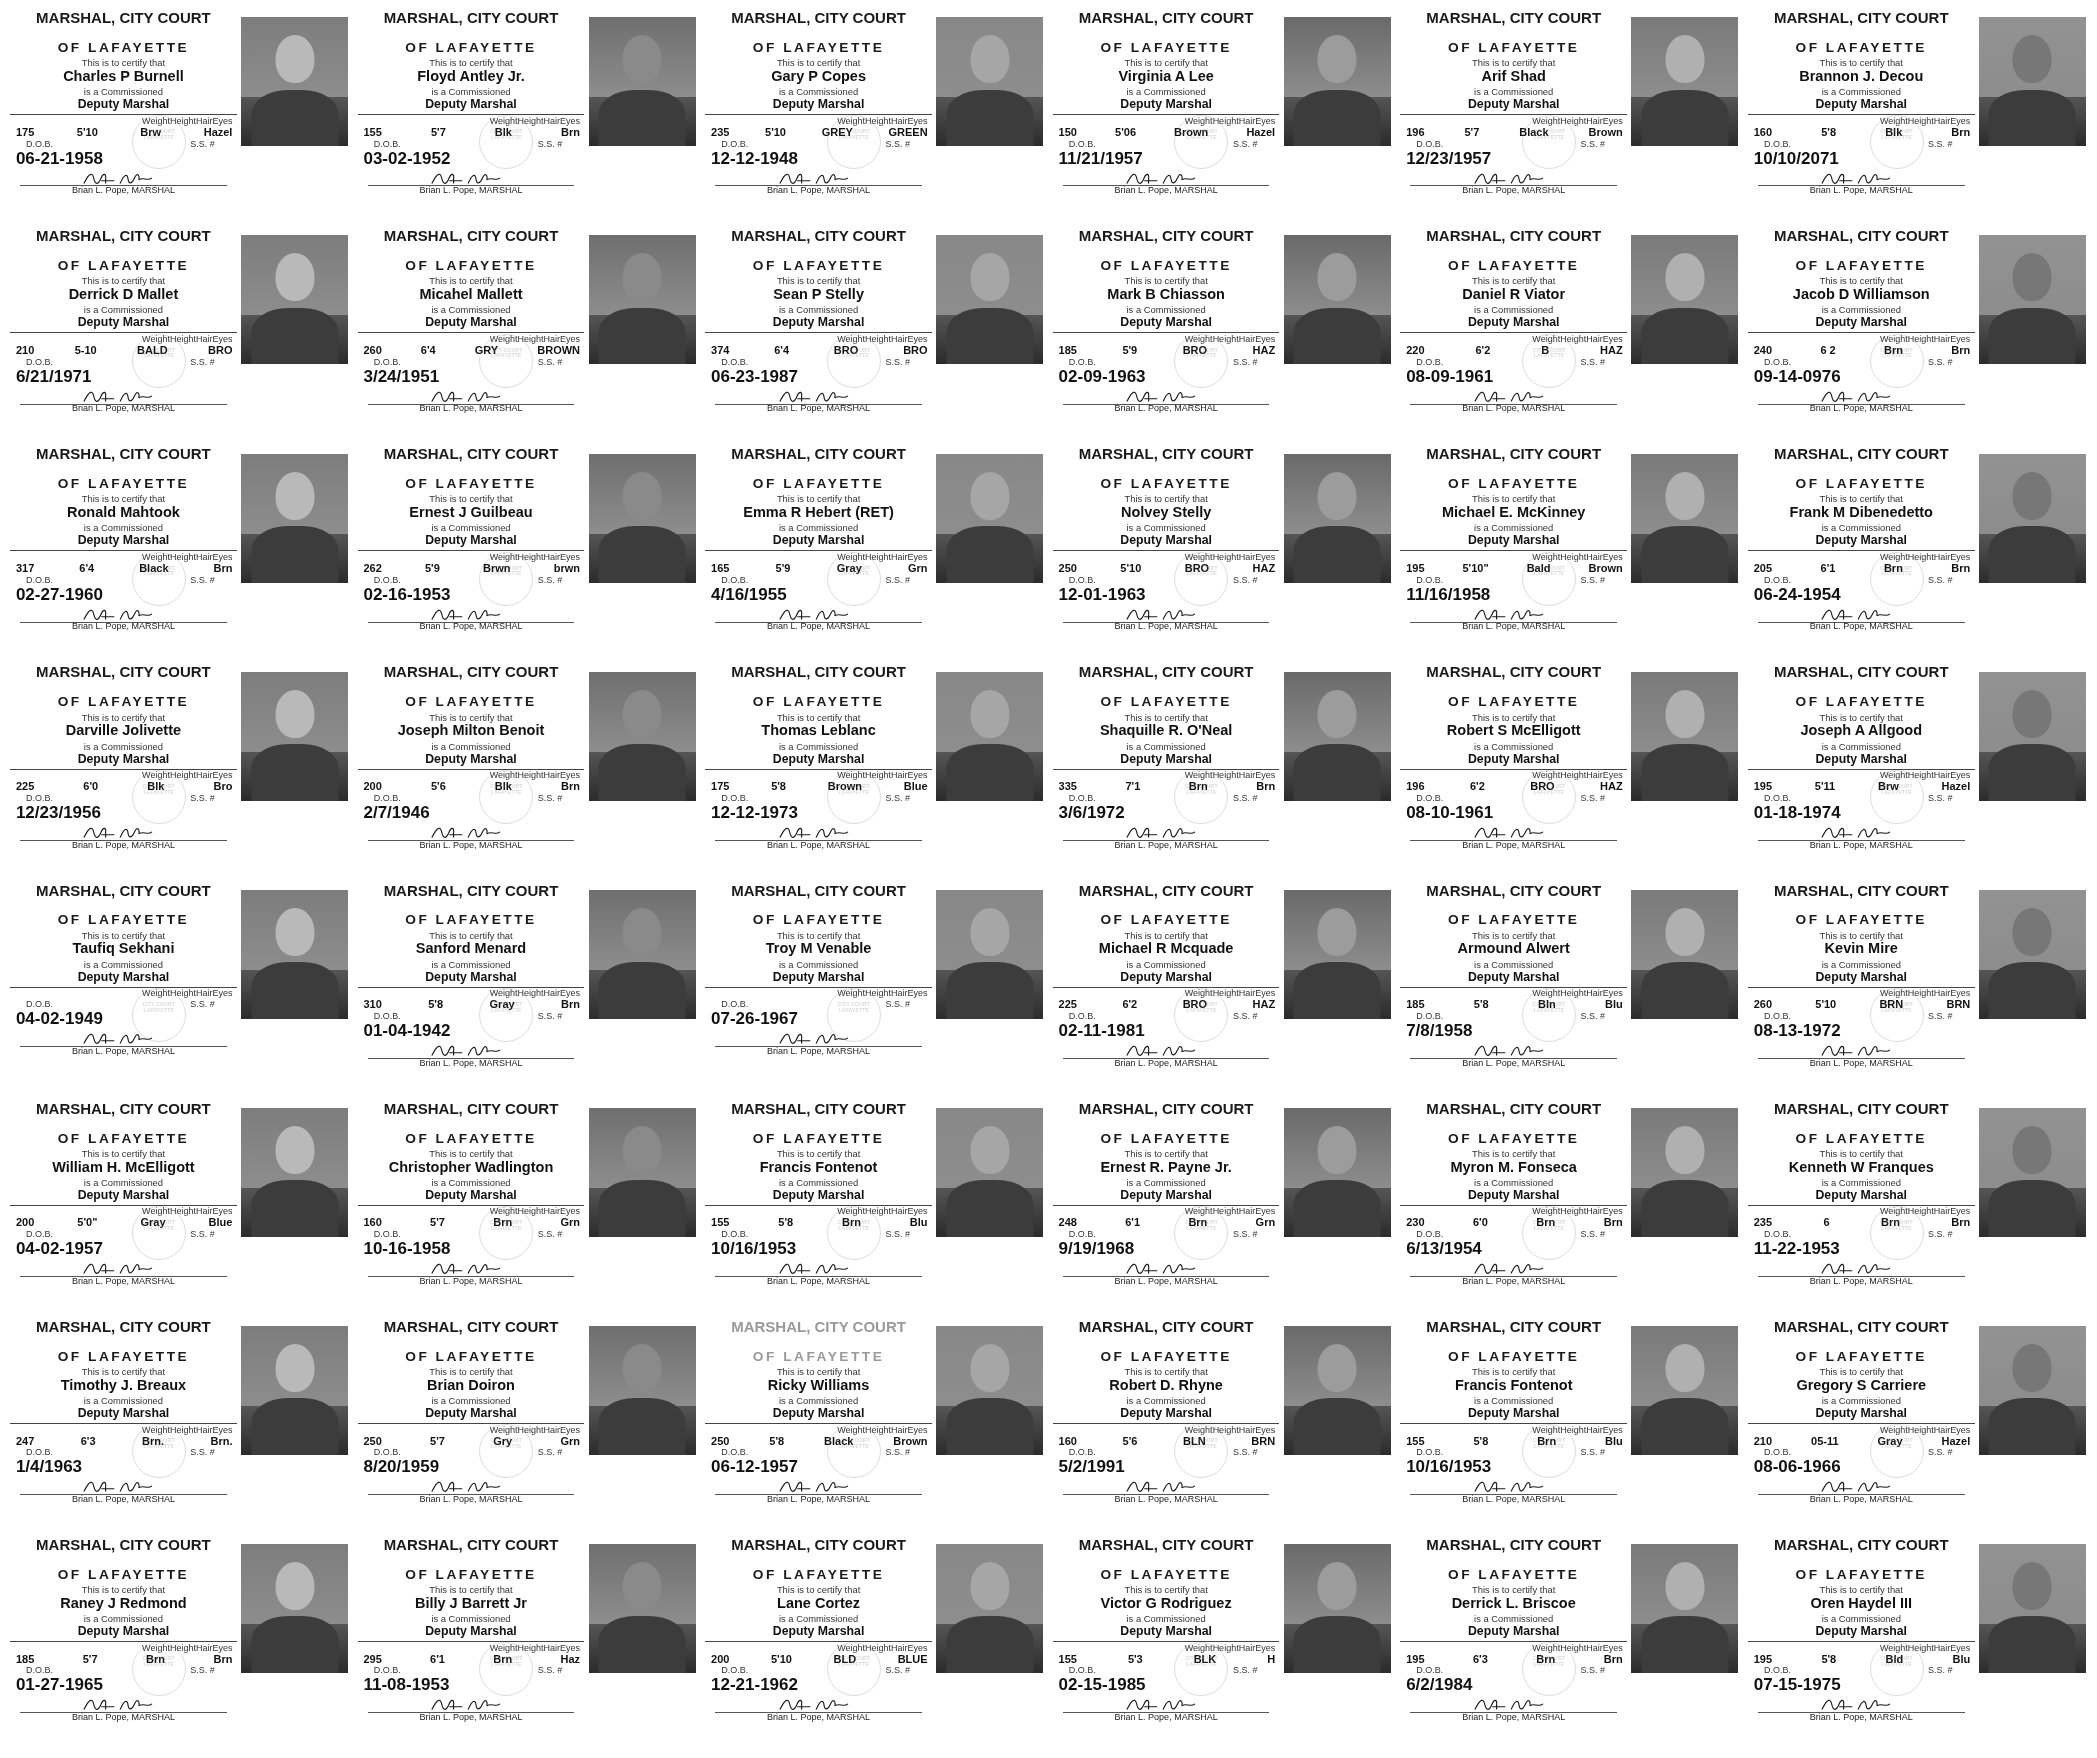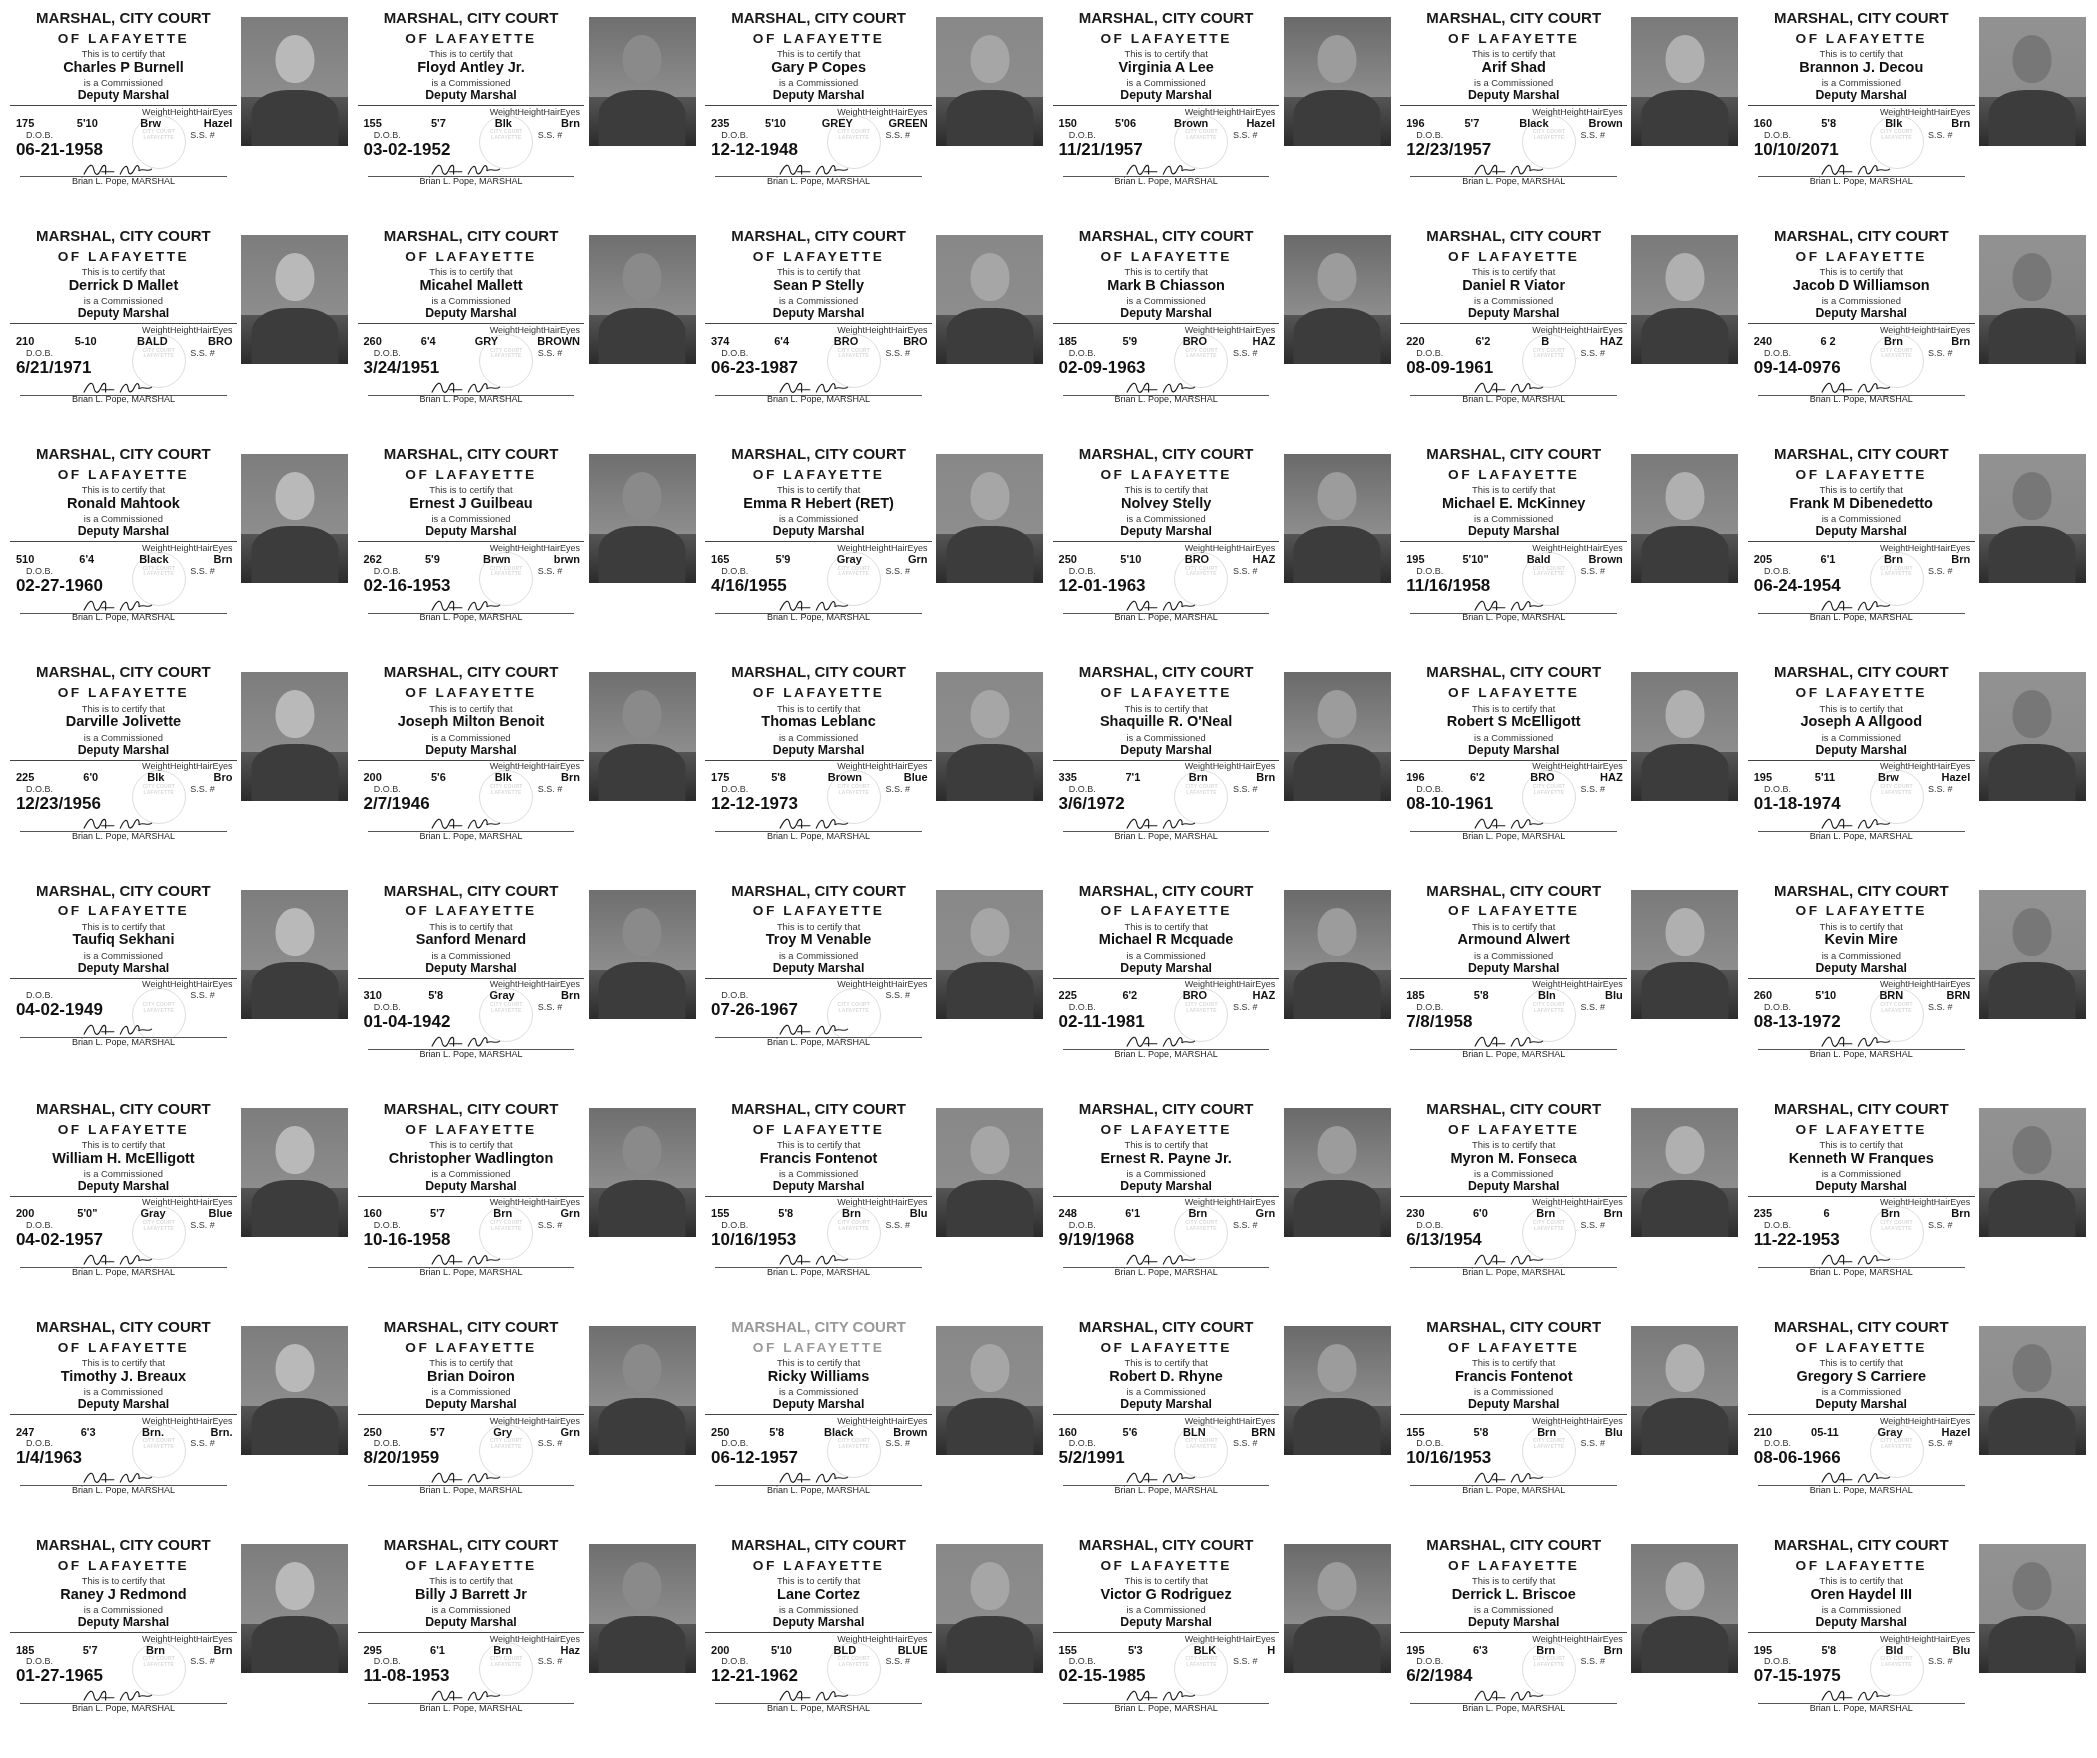--- a/index.html
+++ b/index.html
@@ -54,21 +54,21 @@
     line-height: 1.06;
     color: #1a1a1a;
   }
   .org2 {
     text-align: center;
     font-weight: bold;
     font-size: 13.7px;
     letter-spacing: 2.5px;
     line-height: 1.1;
     color: #1a1a1a;
-    margin-top: 5px;
+    margin-top: 14px;
   }
   .certify {
     text-align: center;
     font-size: 9.4px;
     margin-top: 2.2px;
     color: #333;
   }
   .name {
     text-align: center;
     font-weight: bold;
@@ -800,21 +800,21 @@
         <div class="iscomm">is a Commissioned</div>
         <div class="rank">Deputy Marshal</div>
         <div class="rule"></div>
         <div class="hdrs">
           <span>Weight</span>
           <span>Height</span>
           <span>Hair</span>
           <span>Eyes</span>
         </div>
         <div class="vals">
-          <span>510</span>
+          <span>317</span>
           <span>6'4</span>
           <span>Black</span>
           <span>Brn</span>
         </div>
         <div class="dobrow">
           <span>D.O.B.</span>
           <span>S.S. #</span>
         </div>
         <div class="dob">02-27-1960</div>
         <div class="sig-wrap">

